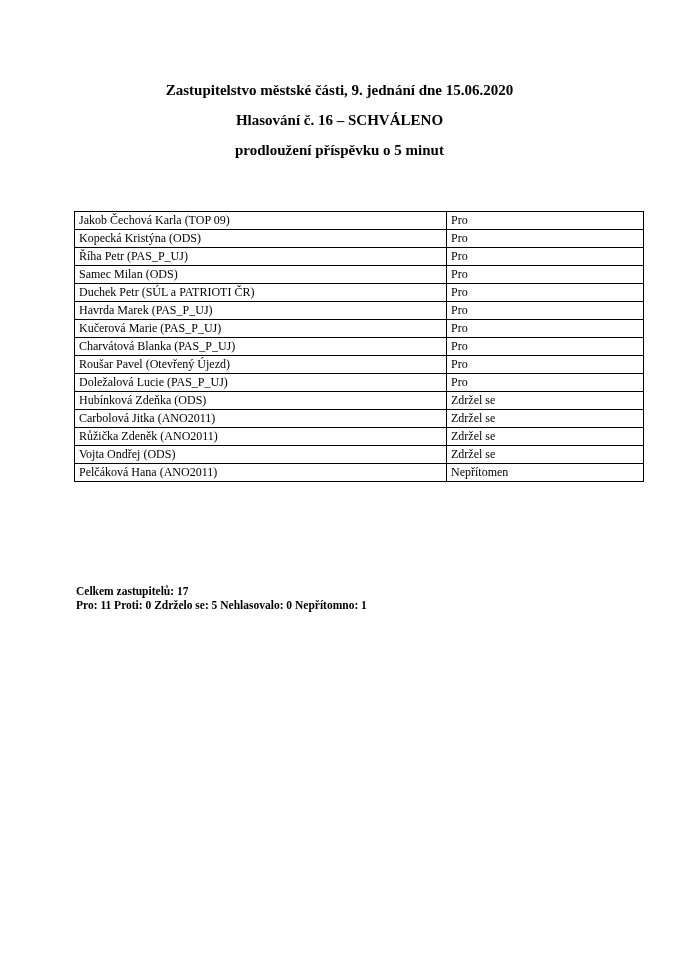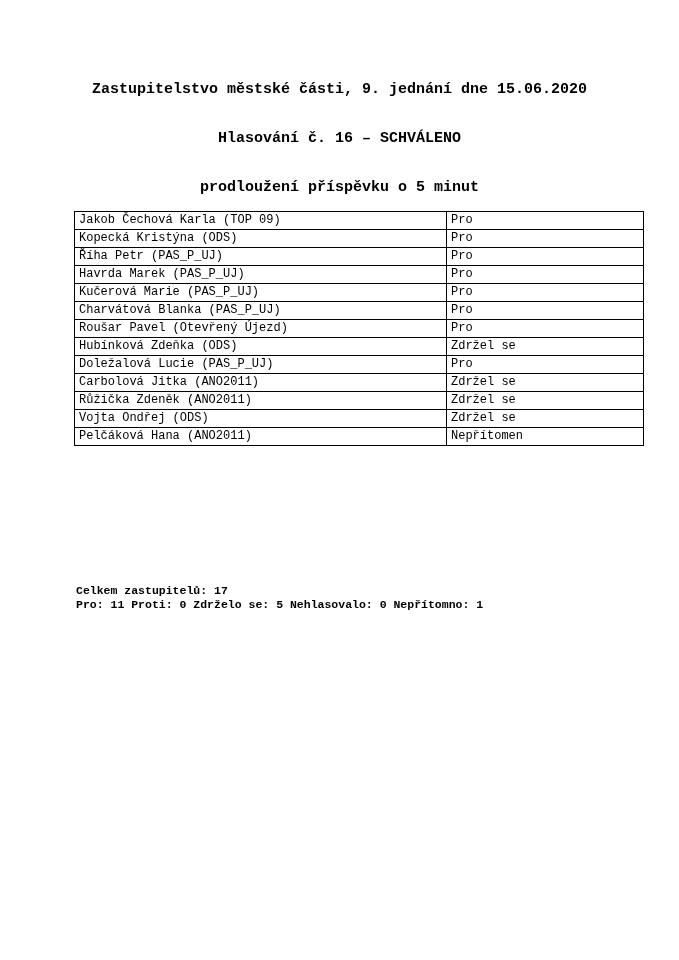--- a/index.html
+++ b/index.html
@@ -2,34 +2,34 @@
 <html><head>
 <meta charset="utf-8">
 <style>
   * { margin: 0; padding: 0; box-sizing: border-box; }
   html, body { background: #ffffff; }
   .page {
     position: relative;
     width: 679px;
     height: 960px;
     background: #ffffff;
-    font-family: Liberation Mono, monospace;
+    font-family: Liberation Serif, serif;
     color: #000000;
     overflow: hidden;
   }
   .titles {
     padding-top: 81px;
     text-align: center;
   }
   .title-line {
     font-size: 15px;
     font-weight: bold;
     line-height: 18px;
   }
-  .title-line + .title-line { margin-top: 31px; }
+  .title-line + .title-line { margin-top: 12px; }
   table.vote-table {
     position: absolute;
     left: 74px;
     top: 211px;
     width: 537px;
     border-collapse: collapse;
     table-layout: fixed;
   }
   table.vote-table td {
     border: 1px solid #000000;
@@ -71,42 +71,50 @@
         </tr>
         <tr>
           <td class="name-col">Kopecká Kristýna (ODS)</td>
           <td class="vote-col">Pro</td>
         </tr>
         <tr>
           <td class="name-col">Říha Petr (PAS_P_UJ)</td>
           <td class="vote-col">Pro</td>
         </tr>
         <tr>
+          <td class="name-col">Samec Milan (ODS)</td>
+          <td class="vote-col">Pro</td>
+        </tr>
+        <tr>
+          <td class="name-col">Duchek Petr (SÚL a PATRIOTI ČR)</td>
+          <td class="vote-col">Pro</td>
+        </tr>
+        <tr>
           <td class="name-col">Havrda Marek (PAS_P_UJ)</td>
           <td class="vote-col">Pro</td>
         </tr>
         <tr>
           <td class="name-col">Kučerová Marie (PAS_P_UJ)</td>
           <td class="vote-col">Pro</td>
         </tr>
         <tr>
           <td class="name-col">Charvátová Blanka (PAS_P_UJ)</td>
           <td class="vote-col">Pro</td>
         </tr>
         <tr>
           <td class="name-col">Roušar Pavel (Otevřený Újezd)</td>
           <td class="vote-col">Pro</td>
         </tr>
         <tr>
+          <td class="name-col">Doležalová Lucie (PAS_P_UJ)</td>
+          <td class="vote-col">Pro</td>
+        </tr>
+        <tr>
           <td class="name-col">Hubínková Zdeňka (ODS)</td>
           <td class="vote-col">Zdržel se</td>
-        </tr>
-        <tr>
-          <td class="name-col">Doležalová Lucie (PAS_P_UJ)</td>
-          <td class="vote-col">Pro</td>
         </tr>
         <tr>
           <td class="name-col">Carbolová Jitka (ANO2011)</td>
           <td class="vote-col">Zdržel se</td>
         </tr>
         <tr>
           <td class="name-col">Růžička Zdeněk (ANO2011)</td>
           <td class="vote-col">Zdržel se</td>
         </tr>
         <tr>

